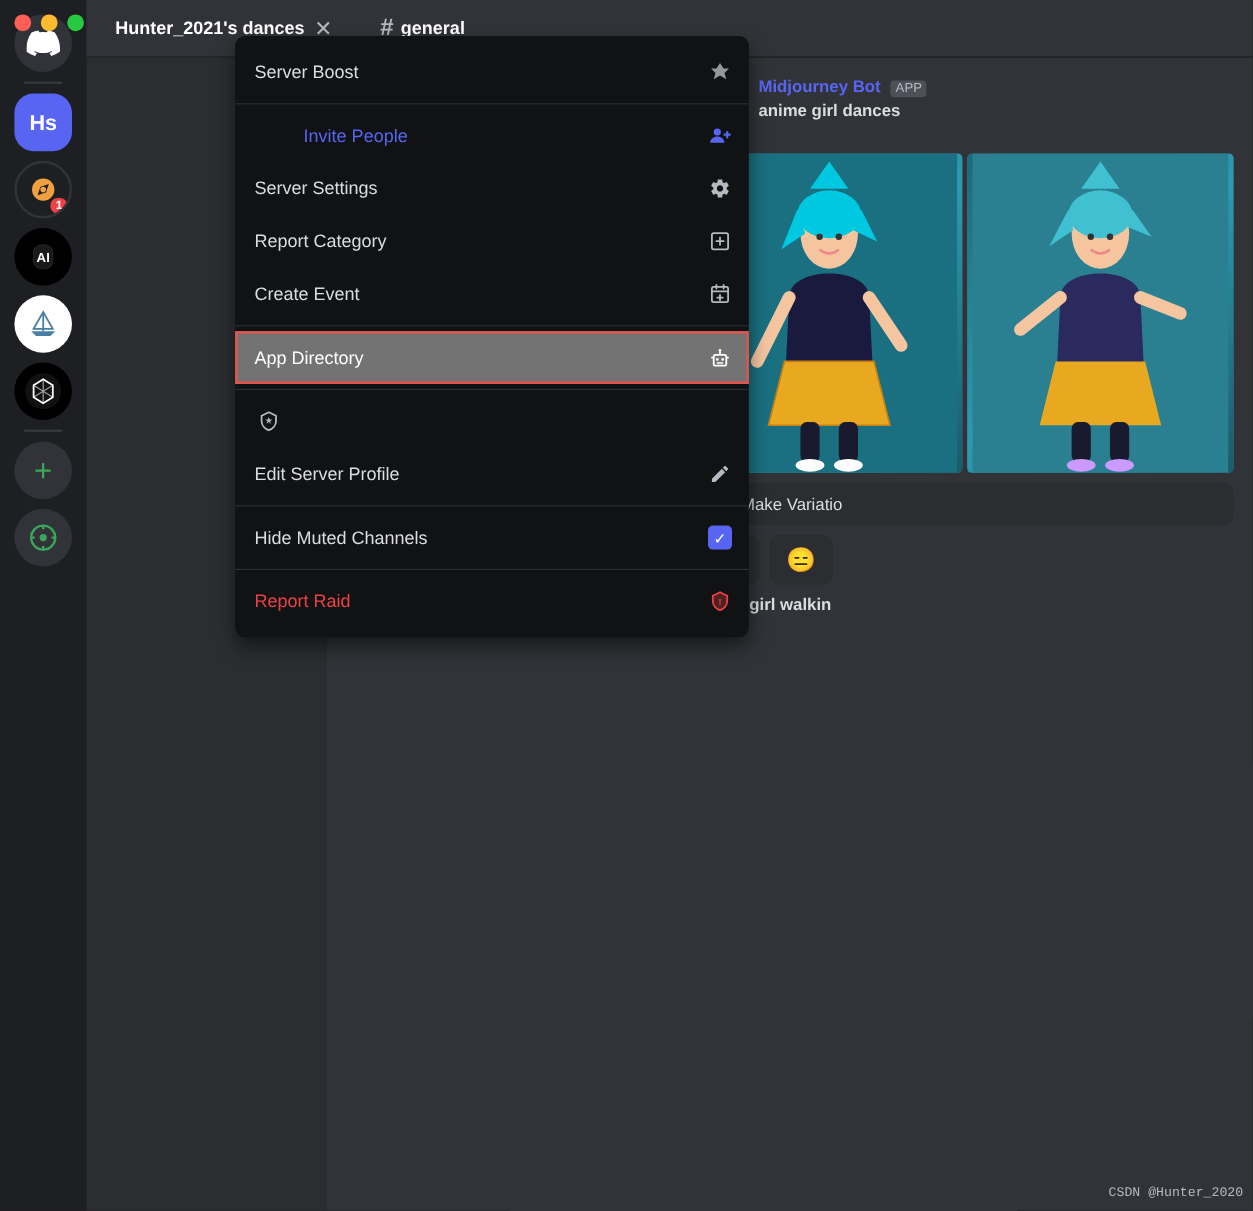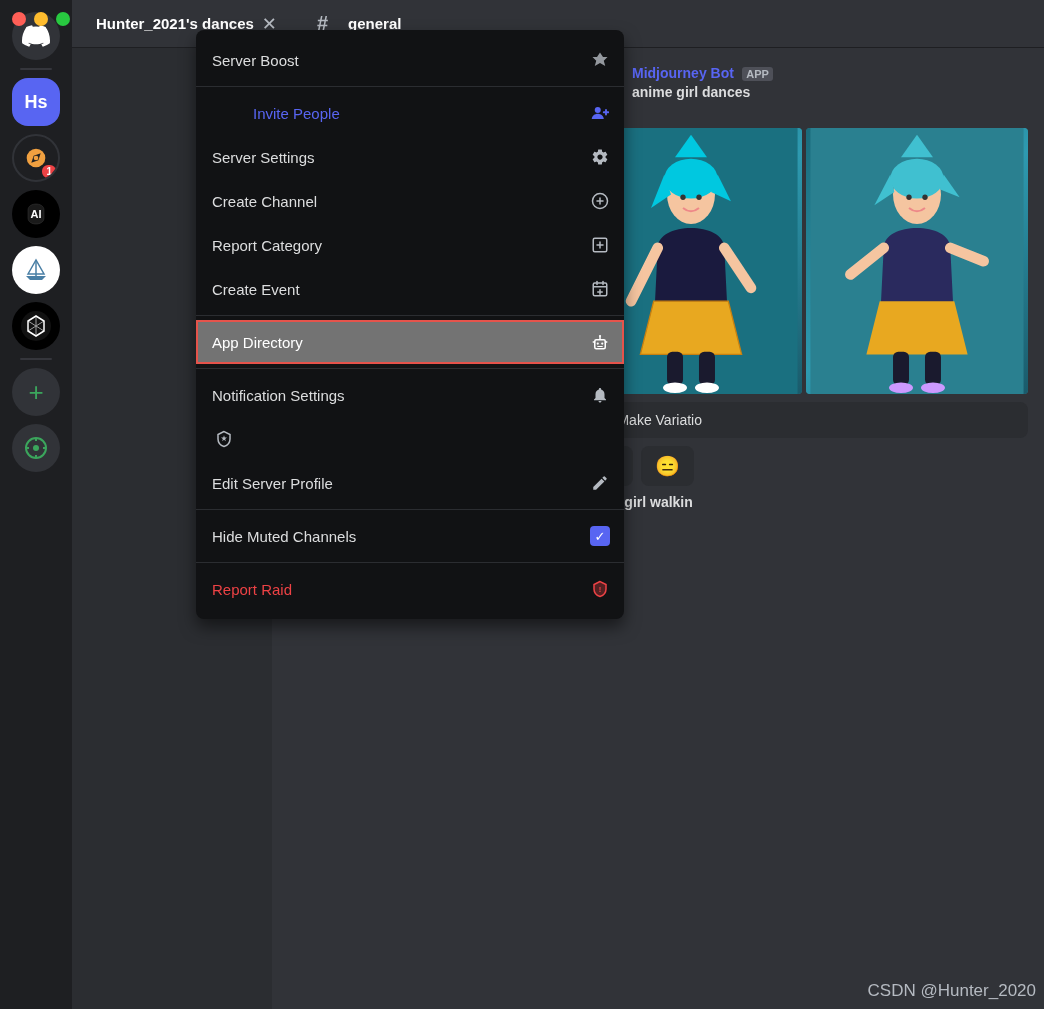--- a/index.html
+++ b/index.html
@@ -218,21 +218,21 @@
     .title-bar-hash {
       color: #b5bac1;
       font-size: 20px;
       font-weight: 700;
       margin-left: 40px;
     }
     .title-bar-channel {
       color: white;
       font-size: 15px;
       font-weight: 700;
-      margin-left: 20px;
+      margin-left: 6px;
     }
 
     
     .main-chat {
       position: absolute;
       left: 272px;
       top: 48px;
       right: 0;
       bottom: 0;
       background: #313338;
@@ -274,21 +274,20 @@
       font-size: 14px;
       font-weight: 700;
     }
     .bot-tag {
       color: #b5bac1;
       font-size: 11px;
       background: #4e5058;
       border-radius: 3px;
       padding: 1px 4px;
       margin-left: 4px;
-      font-weight: bold;
     }
     .bot-message {
       color: #dcddde;
       font-size: 14px;
       font-weight: 600;
       margin-top: 2px;
     }
 
     .image-grid {
       display: grid;
@@ -346,21 +345,22 @@
       font-size: 14px;
       font-weight: 600;
       margin: 8px 16px;
     }
 
     .watermark {
       position: absolute;
       bottom: 8px;
       right: 8px;
       color: #b5bac1;
-      font-size: 17px;
+      font-size: 11px;
+      font-family: Liberation Mono, monospace;
     }
 
     
     .discord-logo {
       width: 28px;
       height: 28px;
       fill: white;
     }
 
     
@@ -487,30 +487,20 @@
 
   <div class="menu-item">
     <span class="menu-item-label">Server Settings</span>
     <span class="menu-item-icon">
       <svg width="18" height="18" viewBox="0 0 24 24">
           <path d="M12 15.5C10.07 15.5 8.5 13.93 8.5 12C8.5 10.07 10.07 8.5 12 8.5C13.93 8.5 15.5 10.07 15.5 12C15.5 13.93 13.93 15.5 12 15.5ZM19.43 13C19.47 12.67 19.5 12.34 19.5 12C19.5 11.66 19.47 11.33 19.43 11L21.54 9.37C21.73 9.22 21.78 8.95 21.66 8.73L19.66 5.27C19.54 5.05 19.27 4.97 19.05 5.05L16.56 6.05C16.04 5.65 15.48 5.32 14.87 5.07L14.49 2.42C14.46 2.18 14.25 2 14 2H10C9.75 2 9.54 2.18 9.51 2.42L9.13 5.07C8.52 5.32 7.96 5.66 7.44 6.05L4.95 5.05C4.72 4.96 4.46 5.05 4.34 5.27L2.34 8.73C2.21 8.95 2.27 9.22 2.46 9.37L4.57 11C4.53 11.34 4.5 11.67 4.5 12C4.5 12.33 4.53 12.67 4.57 13L2.46 14.63C2.27 14.78 2.21 15.05 2.34 15.27L4.34 18.73C4.46 18.95 4.73 19.03 4.95 18.95L7.44 17.95C7.96 18.35 8.52 18.68 9.13 18.93L9.51 21.58C9.54 21.82 9.75 22 10 22H14C14.25 22 14.46 21.82 14.49 21.58L14.87 18.93C15.48 18.68 16.04 18.34 16.56 17.95L19.05 18.95C19.28 19.04 19.54 18.95 19.66 18.73L21.66 15.27C21.78 15.05 21.73 14.78 21.54 14.63L19.43 13Z" fill="currentColor"></path>
         </svg>
     </span>
   </div>
 
-  <div class="menu-item">
-    <span class="menu-item-label">Create Channel</span>
-    <span class="menu-item-icon">
-      <svg width="18" height="18" viewBox="0 0 24 24">
-          <circle cx="12" cy="12" r="10" fill="none" stroke="currentColor" stroke-width="2"></circle>
-          <line x1="12" y1="8" x2="12" y2="16" stroke="currentColor" stroke-width="2" stroke-linecap="round"></line>
-          <line x1="8" y1="12" x2="16" y2="12" stroke="currentColor" stroke-width="2" stroke-linecap="round"></line>
-        </svg>
-    </span>
-  </div>
 
   <div class="menu-item">
     <span class="menu-item-label">Report Category</span>
     <span class="menu-item-icon">
       <svg width="18" height="18" viewBox="0 0 24 24">
           <rect x="3" y="3" width="18" height="18" rx="2" fill="none" stroke="currentColor" stroke-width="2"></rect>
           <line x1="12" y1="8" x2="12" y2="16" stroke="currentColor" stroke-width="2" stroke-linecap="round"></line>
           <line x1="8" y1="12" x2="16" y2="12" stroke="currentColor" stroke-width="2" stroke-linecap="round"></line>
         </svg>
     </span>
@@ -543,28 +533,20 @@
           <line x1="12" y1="9" x2="12" y2="5" stroke="currentColor" stroke-width="2"></line>
           <circle cx="12" cy="4" r="1.5" fill="currentColor"></circle>
           <line x1="5" y1="12" x2="3" y2="12" stroke="currentColor" stroke-width="2" stroke-linecap="round"></line>
           <line x1="21" y1="12" x2="19" y2="12" stroke="currentColor" stroke-width="2" stroke-linecap="round"></line>
         </svg>
     </span>
   </div>
 
   <div class="menu-separator"></div>
 
-  <div class="menu-item">
-    <span class="menu-item-label">Notification Settings</span>
-    <span class="menu-item-icon">
-      <svg width="18" height="18" viewBox="0 0 24 24">
-          <path d="M12 22C13.1 22 14 21.1 14 20H10C10 21.1 10.89 22 12 22ZM18 16V11C18 7.93 16.37 5.36 13.5 4.68V4C13.5 3.17 12.83 2.5 12 2.5C11.17 2.5 10.5 3.17 10.5 4V4.68C7.64 5.36 6 7.92 6 11V16L4 18V19H20V18L18 16Z" fill="currentColor"></path>
-        </svg>
-    </span>
-  </div>
 
   <div class="menu-item">
     <span class="menu-item-icon">
       <svg width="18" height="18" viewBox="0 0 24 24">
           <path d="M12 2L4 6V12C4 16.4 7.4 20.5 12 22C16.6 20.5 20 16.4 20 12V6L12 2Z" fill="none" stroke="currentColor" stroke-width="2"></path>
           <path d="M12 7L13 10H16L13.5 12L14.5 15L12 13L9.5 15L10.5 12L8 10H11L12 7Z" fill="currentColor"></path>
         </svg>
     </span>
   </div>
 

